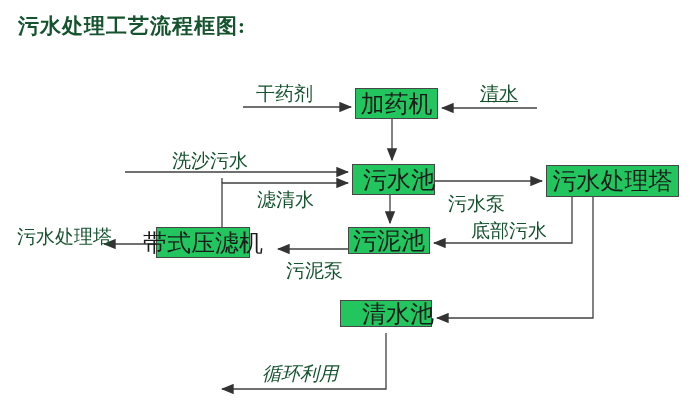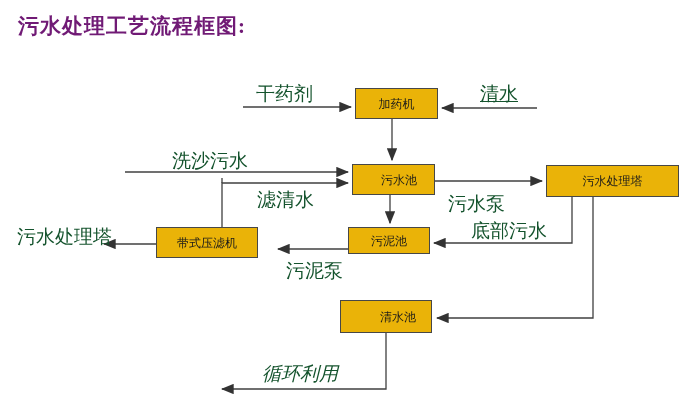--- a/index.html
+++ b/index.html
@@ -6,42 +6,42 @@
   .canvas{
     position:relative;
     width:700px;height:420px;
     background:#ffffff;
     font-family:"Liberation Serif","DejaVu Serif",serif;
     color:#1a1a1a;
     overflow:hidden;
   }
   .title{
     position:absolute;left:18px;top:12px;
-    font-size:21px;font-weight:bold;color:#701a75;
+    font-size:21px;font-weight:bold;color:#14532d;
     letter-spacing:1px;white-space:nowrap;
   }
   .wires{position:absolute;left:0;top:0;width:700px;height:420px;}
   .wires polyline,.wires line{fill:none;stroke:#404040;stroke-width:1.3px;}
   .node{
     position:absolute;box-sizing:border-box;
-    border:1.5px solid #474747;background:#eab308;
+    border:1.5px solid #474747;background:#22c55e;
     display:flex;align-items:center;justify-content:center;
-    font-size:12px;line-height:1;white-space:nowrap;
+    font-size:24px;line-height:1;white-space:nowrap;
   }
   .elabel{
     position:absolute;font-size:19px;line-height:1;
     white-space:nowrap;color:#14532d;
   }
   
   #box-dosing {left:355px;top:88px; width:83px; height:31px;}
   #box-sewage {left:352px;top:164px;width:83px; height:31px;padding-left:11px;}
   #box-tower  {left:546px;top:165px;width:133px;height:32px;}
   #box-sludge {left:348px;top:227px;width:82px; height:27px;}
-  #box-belt   {left:156px;top:227px;width:102px;height:31px;align-items:center;}
-  #box-clean  {left:340px;top:300px;width:92px; height:33px;padding-left:24px;}
+  #box-belt   {left:156px;top:227px;width:94px;height:31px;align-items:center;}
+  #box-clean  {left:340px;top:300px;width:92px; height:27px;padding-left:24px;}
   
   #lbl-dry-agent     {left:256px;top:84px;}
   #lbl-clean-water   {left:480px;top:84px;text-decoration:underline;}
   #lbl-sand-washing  {left:172px;top:151px;}
   #lbl-sewage-pump   {left:448px;top:151px;margin-top:43px;}
   #lbl-filtered-water{left:257px;top:190px;}
   #lbl-sludge-pump   {left:286px;top:225px;margin-top:36px;}
   #lbl-bottom-sewage {left:471px;top:221px;}
   #lbl-mud-cake      {left:17px; top:227px;}
   #lbl-recycling     {left:262px;top:364px;font-style:italic;}

